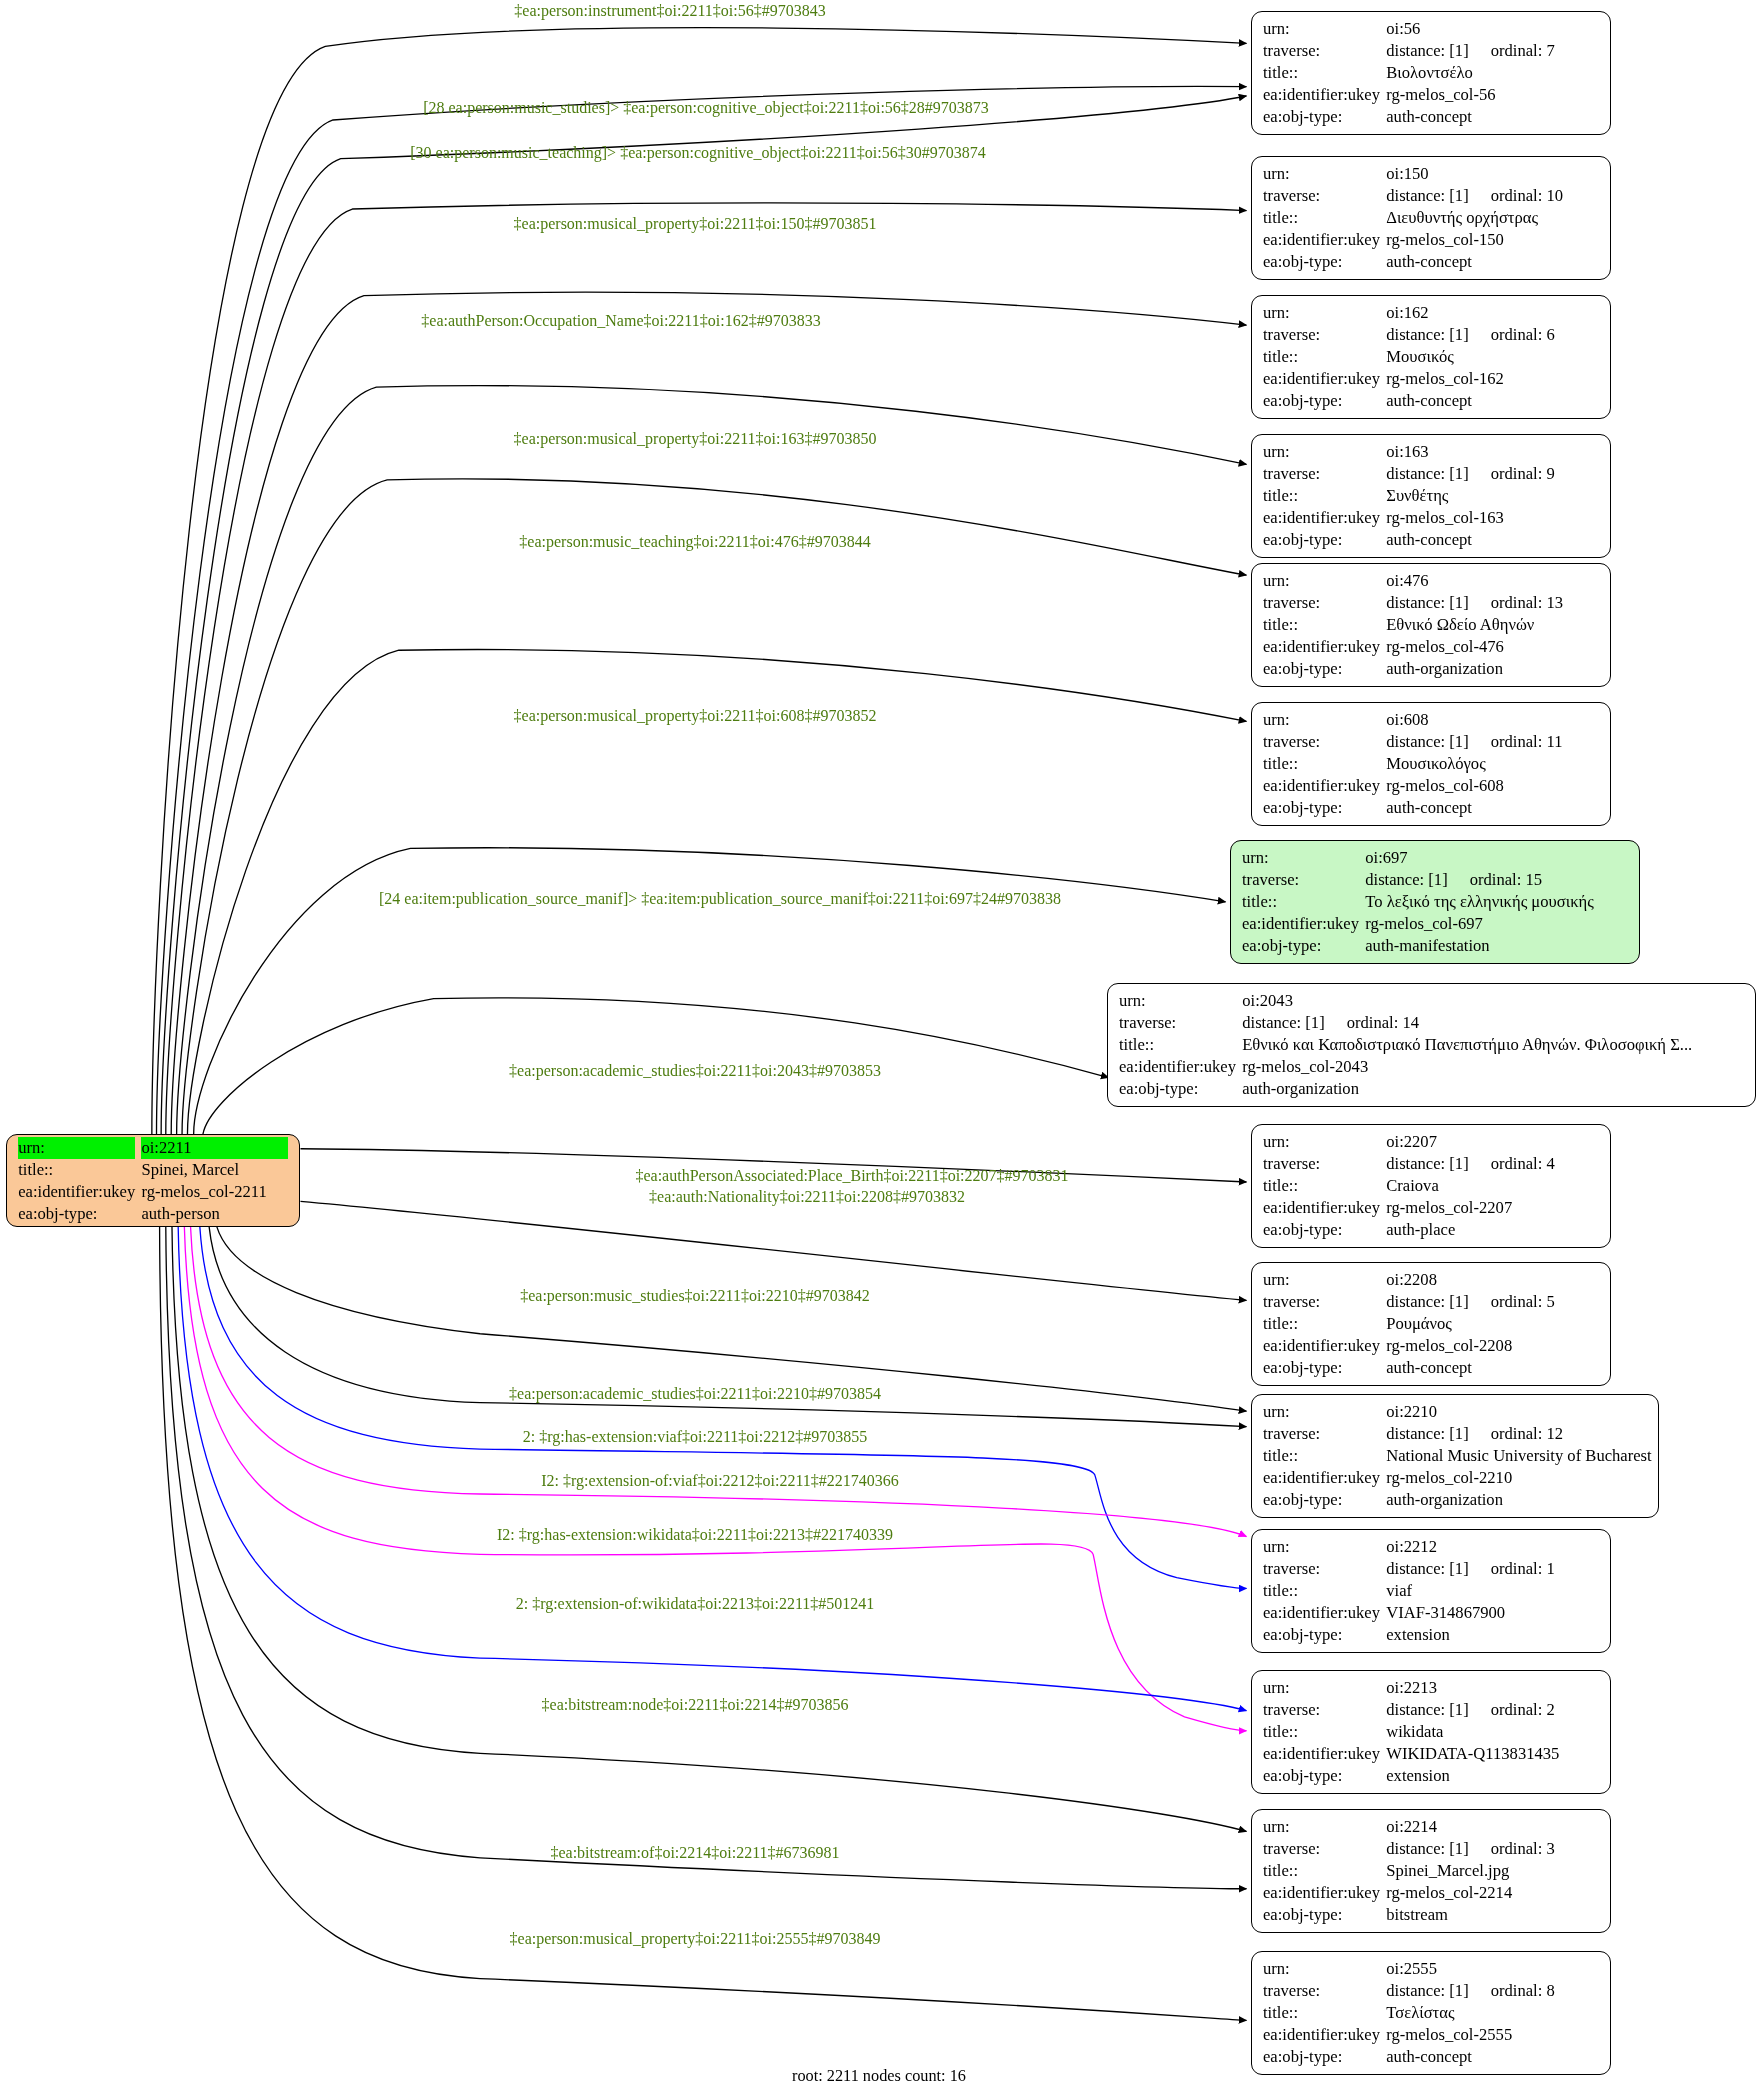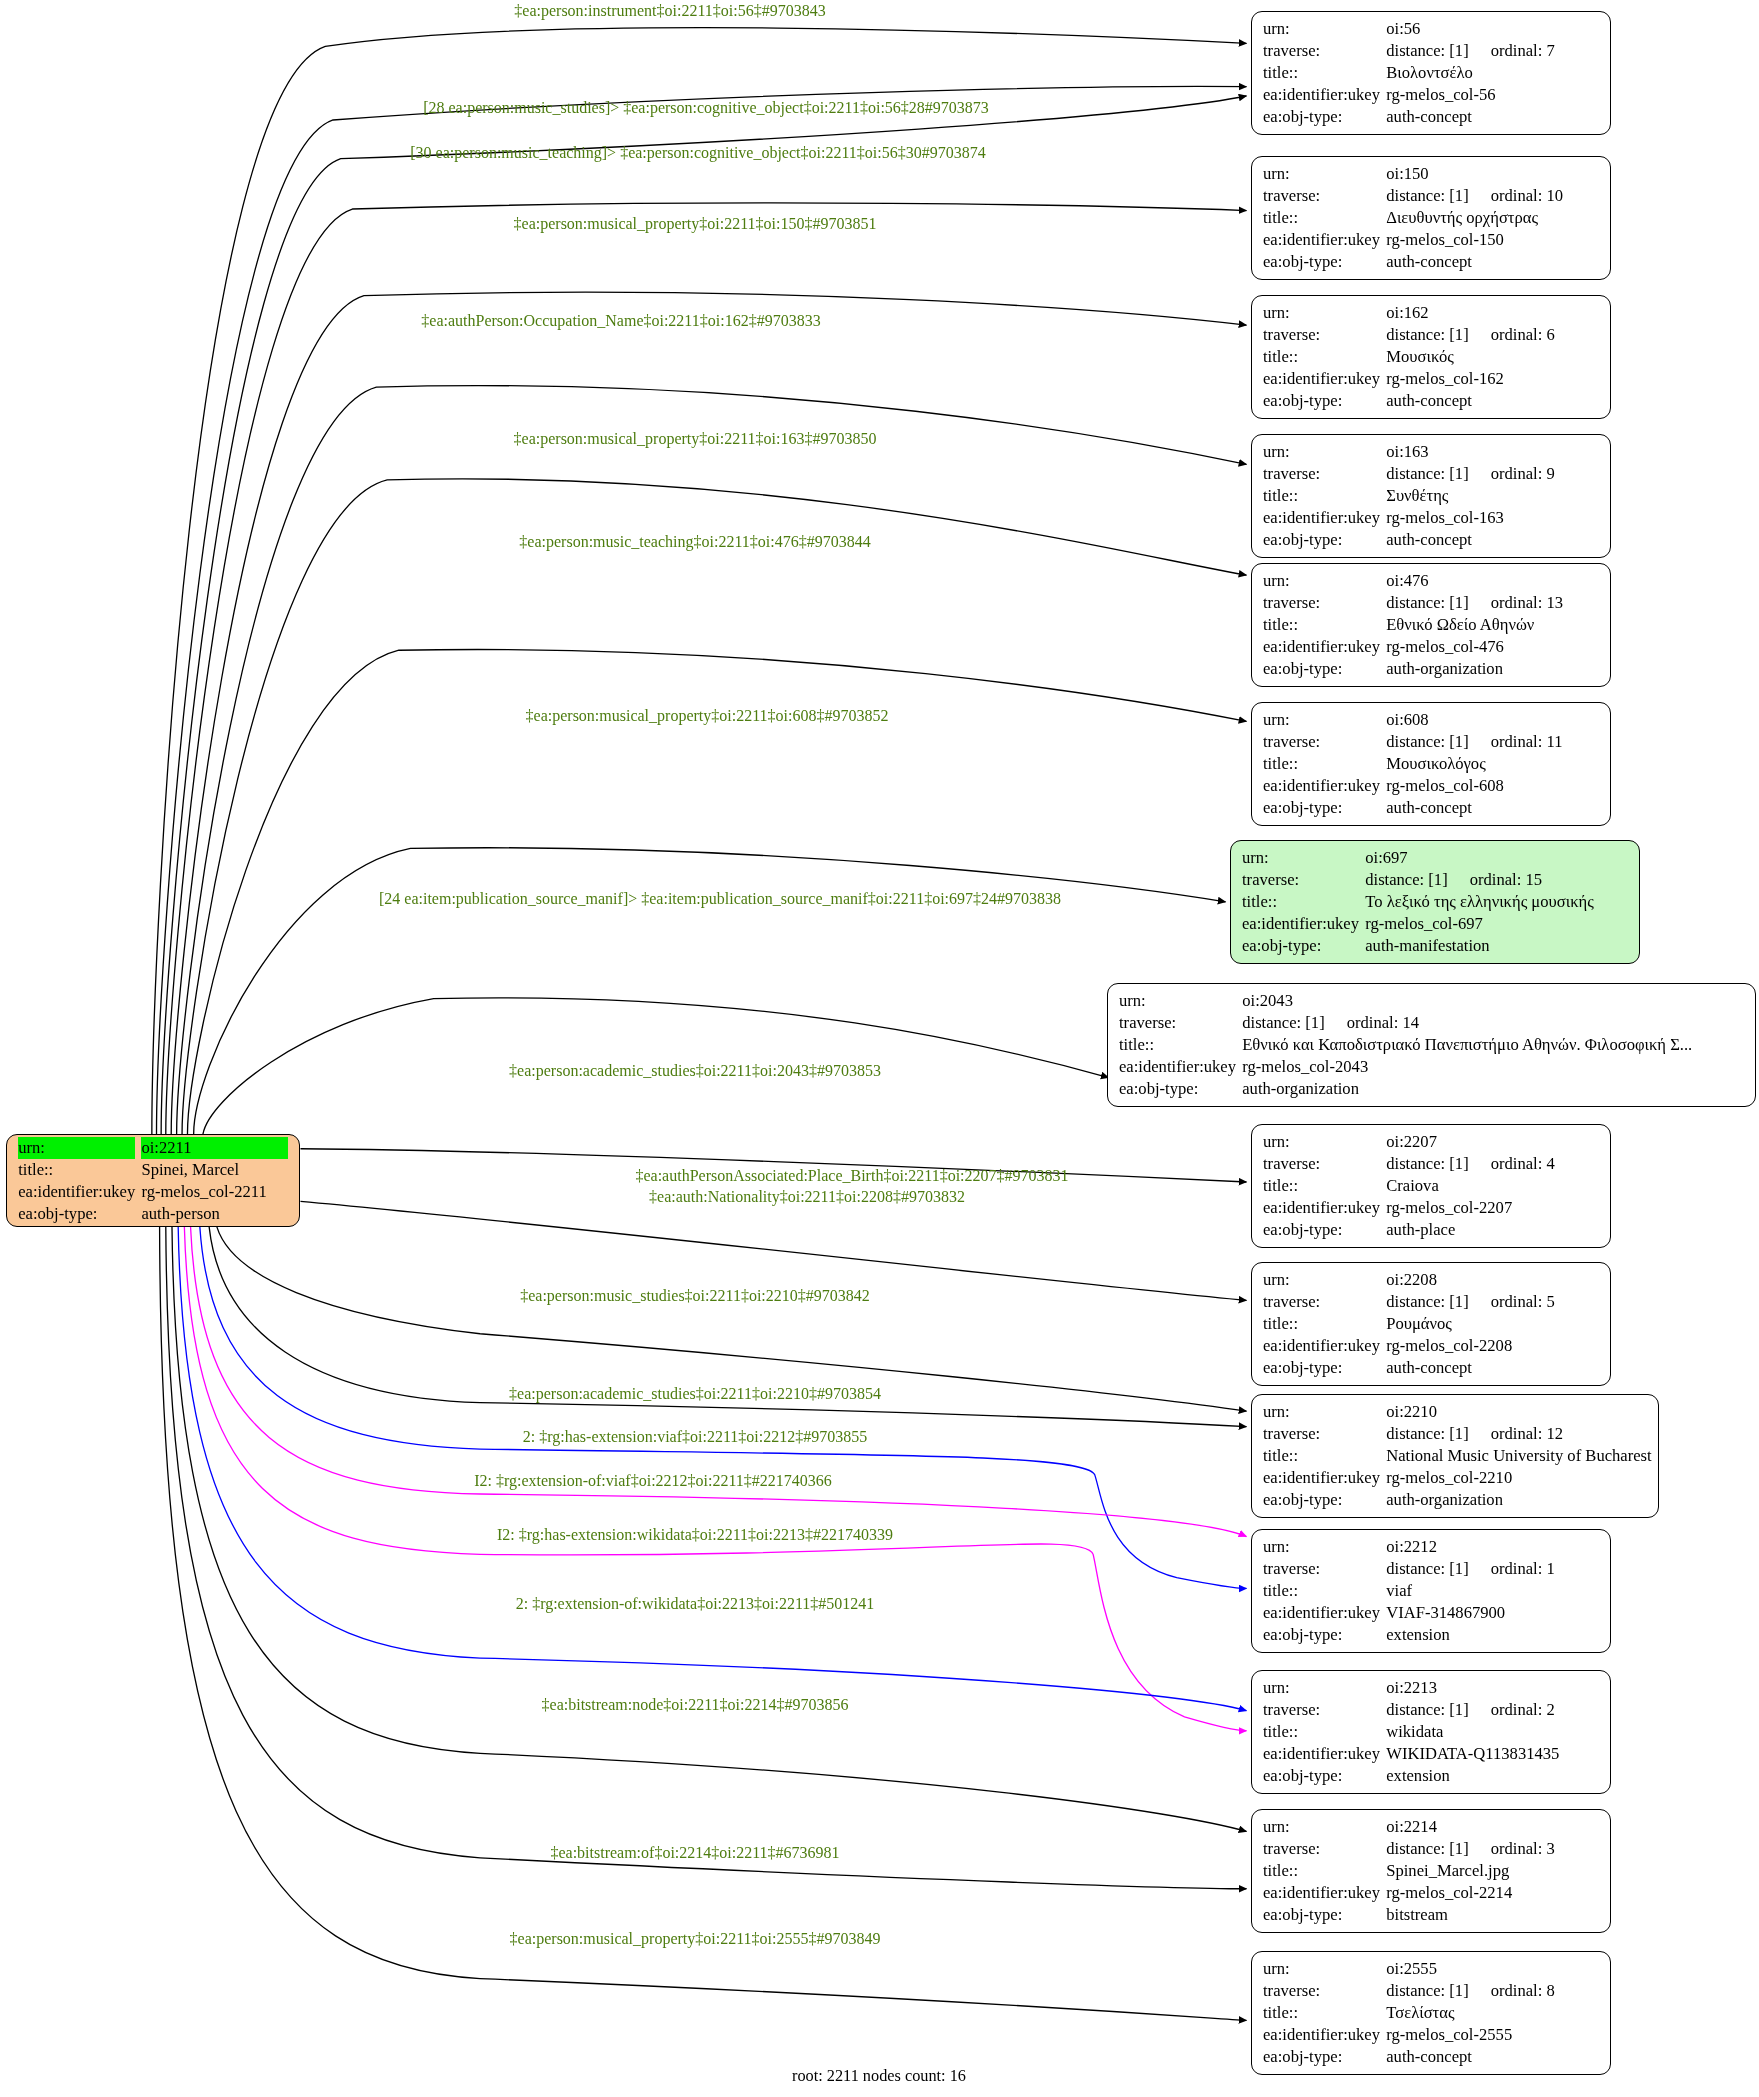--- a/index.html
+++ b/index.html
@@ -350,29 +350,29 @@
     <span class="v">auth-concept</span>
   </div>
 
   <div class="edge-label" style="left:670px; top:2.3px;">‡ea:person:instrument‡oi:2211‡oi:56‡#9703843</div>
   <div class="edge-label" style="left:706px; top:99px;">[28 ea:person:music_studies]&gt; ‡ea:person:cognitive_object‡oi:2211‡oi:56‡28#9703873</div>
   <div class="edge-label" style="left:698px; top:144px;">[30 ea:person:music_teaching]&gt; ‡ea:person:cognitive_object‡oi:2211‡oi:56‡30#9703874</div>
   <div class="edge-label" style="left:695px; top:203px;margin-top:12px;">‡ea:person:musical_property‡oi:2211‡oi:150‡#9703851</div>
   <div class="edge-label" style="left:621px; top:312px;text-align:right;">‡ea:authPerson:Occupation_Name‡oi:2211‡oi:162‡#9703833</div>
   <div class="edge-label" style="left:695px; top:430px;">‡ea:person:musical_property‡oi:2211‡oi:163‡#9703850</div>
   <div class="edge-label" style="left:695px; top:533px;">‡ea:person:music_teaching‡oi:2211‡oi:476‡#9703844</div>
-  <div class="edge-label" style="left:695px; top:707px;margin-left:12px;">‡ea:person:musical_property‡oi:2211‡oi:608‡#9703852</div>
+  <div class="edge-label" style="left:695px; top:707px;">‡ea:person:musical_property‡oi:2211‡oi:608‡#9703852</div>
   <div class="edge-label" style="left:720px; top:890px;">[24 ea:item:publication_source_manif]&gt; ‡ea:item:publication_source_manif‡oi:2211‡oi:697‡24#9703838</div>
   <div class="edge-label" style="left:695px; top:1062px;">‡ea:person:academic_studies‡oi:2211‡oi:2043‡#9703853</div>
   <div class="edge-label" style="left:852px; top:1167px;">‡ea:authPersonAssociated:Place_Birth‡oi:2211‡oi:2207‡#9703831</div>
   <div class="edge-label" style="left:807px; top:1188px;text-align:right;">‡ea:auth:Nationality‡oi:2211‡oi:2208‡#9703832</div>
   <div class="edge-label" style="left:695px; top:1287px;">‡ea:person:music_studies‡oi:2211‡oi:2210‡#9703842</div>
   <div class="edge-label" style="left:695px; top:1385px;">‡ea:person:academic_studies‡oi:2211‡oi:2210‡#9703854</div>
   <div class="edge-label" style="left:695px; top:1428px;">2: ‡rg:has-extension:viaf‡oi:2211‡oi:2212‡#9703855</div>
-  <div class="edge-label" style="left:653px; top:1472px;">I2: ‡rg:extension-of:viaf‡oi:2212‡oi:2211‡#221740366</div>
+  <div class="edge-label" style="left:720px; top:1472px;">I2: ‡rg:extension-of:viaf‡oi:2212‡oi:2211‡#221740366</div>
   <div class="edge-label" style="left:695px; top:1526px;">I2: ‡rg:has-extension:wikidata‡oi:2211‡oi:2213‡#221740339</div>
   <div class="edge-label" style="left:695px; top:1595px;">2: ‡rg:extension-of:wikidata‡oi:2213‡oi:2211‡#501241</div>
   <div class="edge-label" style="left:695px; top:1696px;">‡ea:bitstream:node‡oi:2211‡oi:2214‡#9703856</div>
   <div class="edge-label" style="left:695px; top:1844px;">‡ea:bitstream:of‡oi:2214‡oi:2211‡#6736981</div>
   <div class="edge-label" style="left:695px; top:1930px;">‡ea:person:musical_property‡oi:2211‡oi:2555‡#9703849</div>
 
   <div class="footer" style="left:879px; top:2066px;">root: 2211 nodes count: 16</div>
 
 </div>
 

